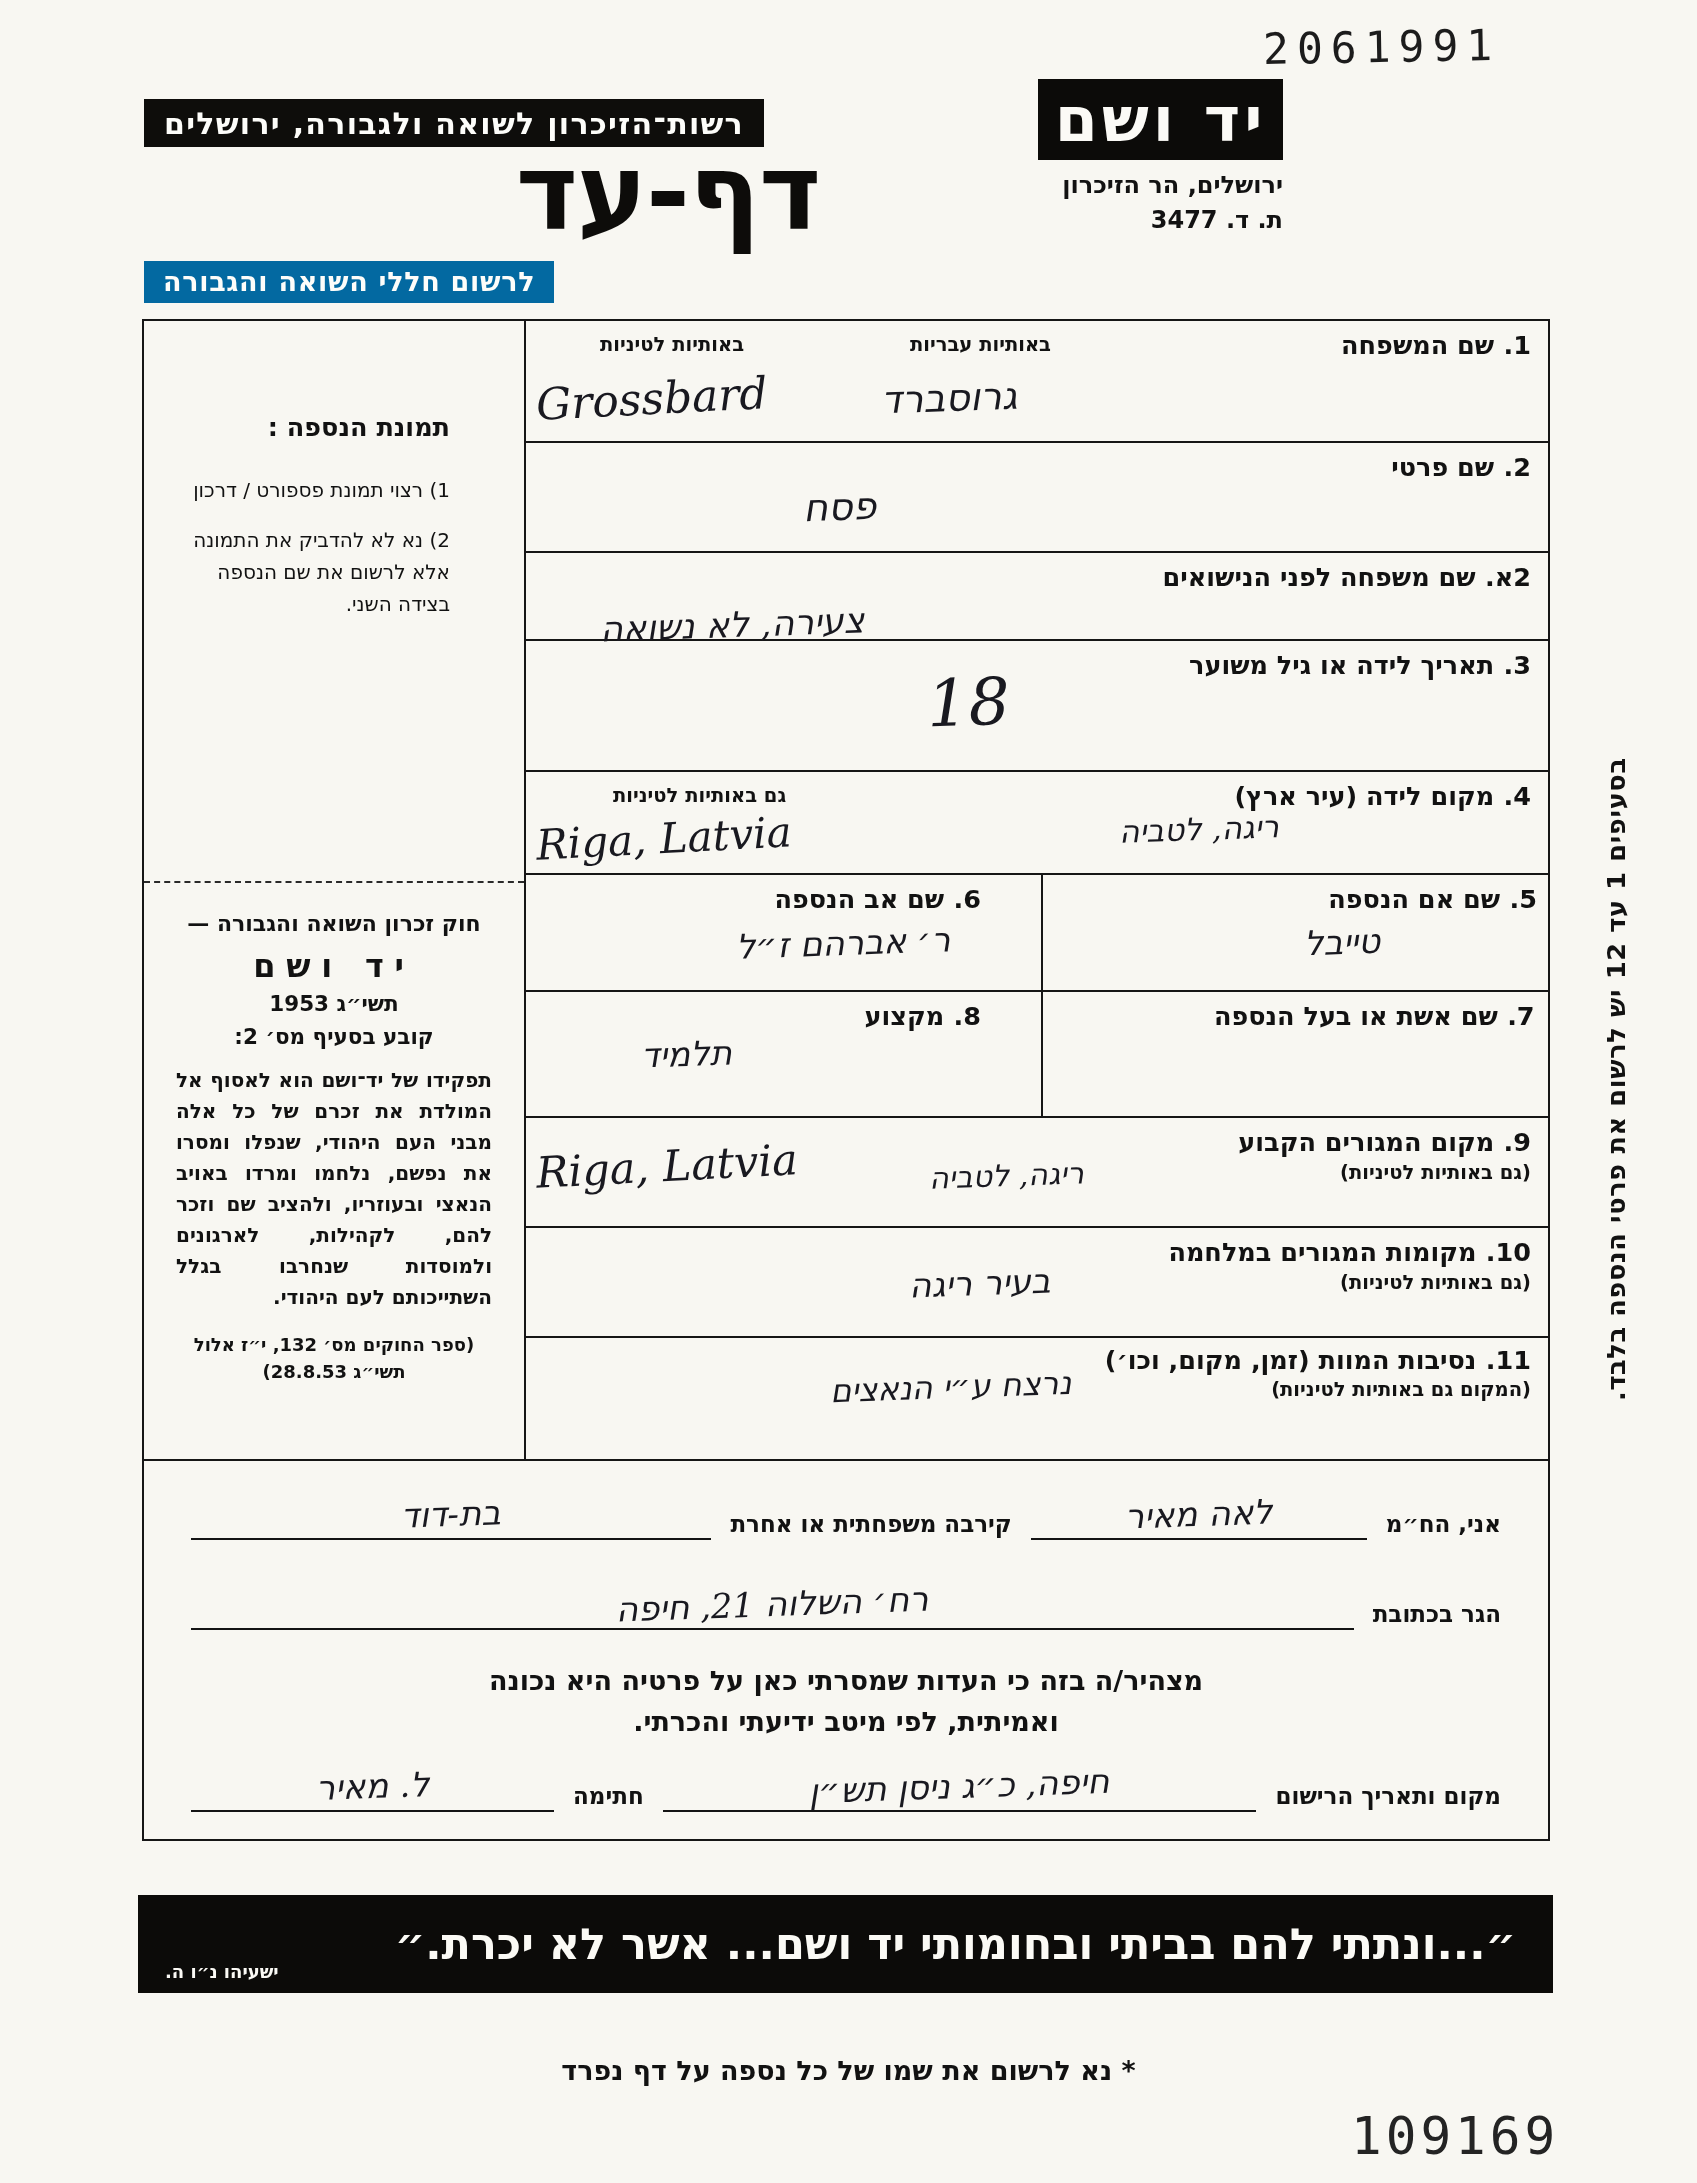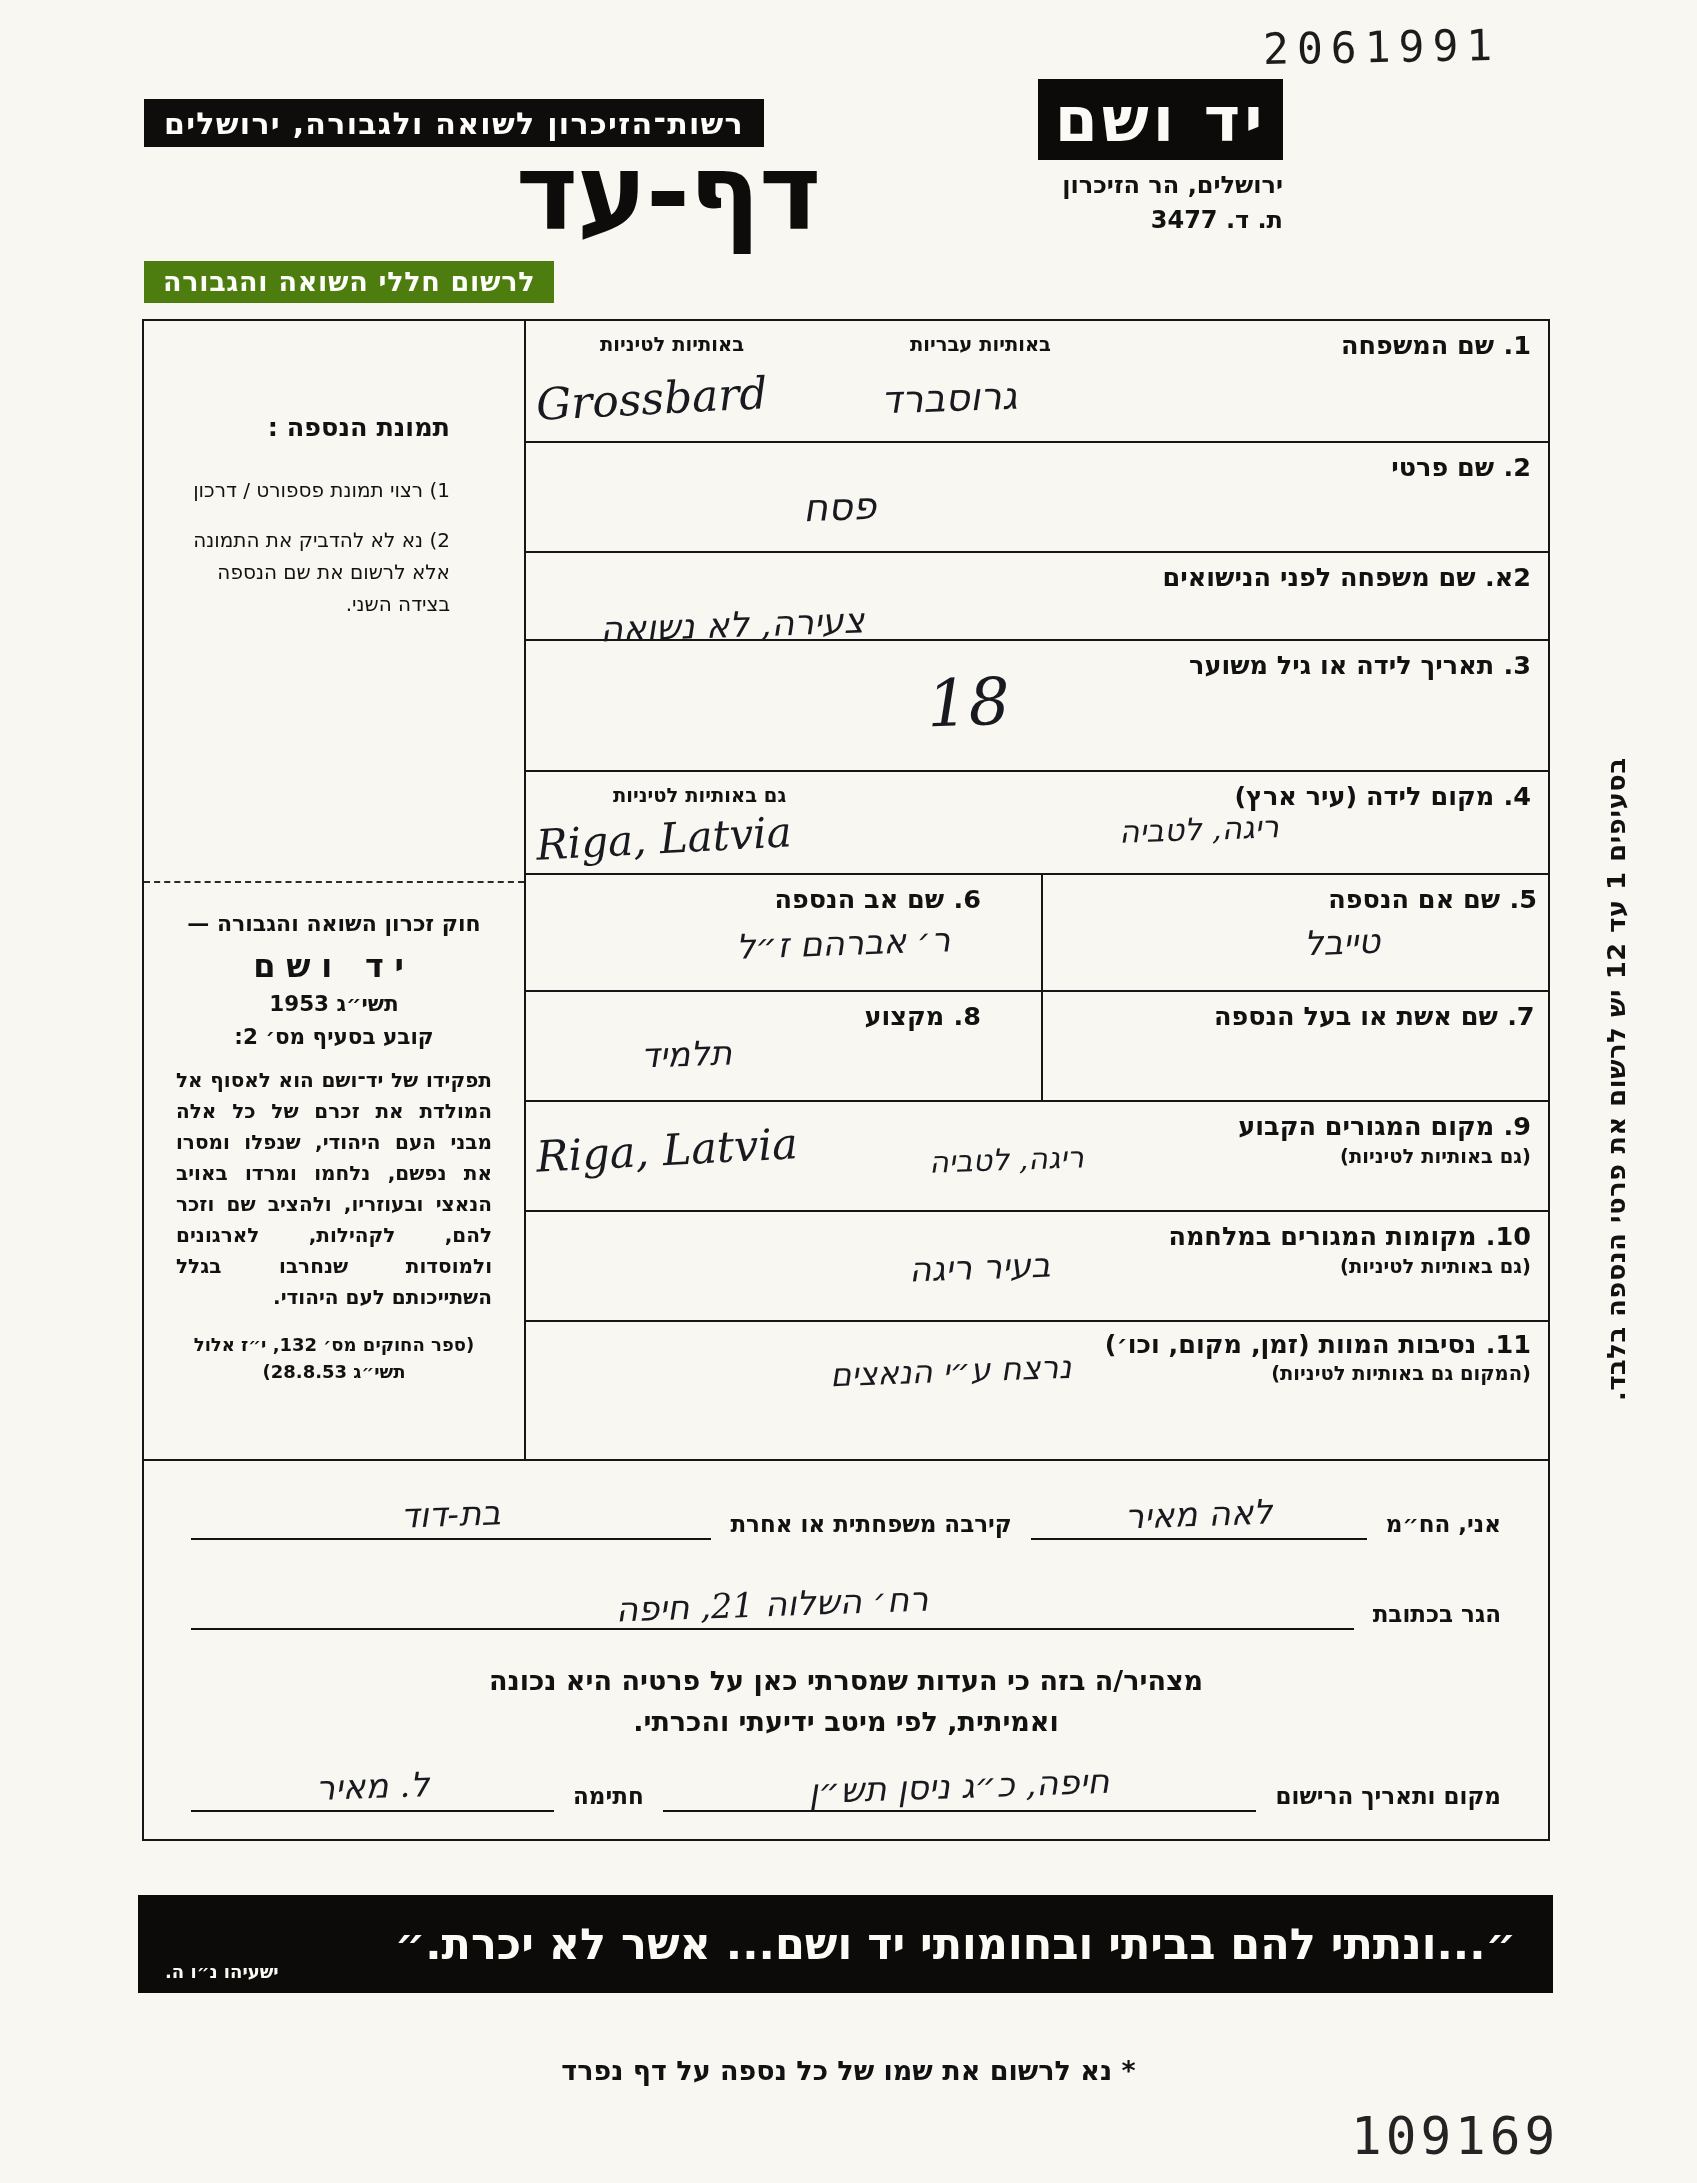--- a/index.html
+++ b/index.html
@@ -28,21 +28,21 @@
     font-size:30px; font-weight:bold; letter-spacing:1.3px;
     padding:6.7px 20px; white-space:nowrap;
   }
   .doc-title {
     position:absolute; left:538px; top:140px; width:282px;
     font-size:106px; font-weight:900; letter-spacing:-1.3px;
     color:#0d0c0a; text-align:center; line-height:1;
   }
   .sub-bar {
     position:absolute; left:144px; top:261px;
-    background:#4d7c0f; color:#fdfdfa;
+    background:#0369a1; color:#fdfdfa;
     font-size:27px; font-weight:bold; letter-spacing:0.7px;
     padding:5.4px 19px; white-space:nowrap;
   }
   .logo-box {
     position:absolute; left:1038px; top:79px; width:245px; height:81px;
     background:#0c0b09; color:#fbfaf6;
     display:flex; align-items:center; justify-content:center;
     font-size:62px; font-weight:900; letter-spacing:4px;
   }
   .addr1 { position:absolute; right:414px; top:171px; font-size:24px; font-weight:bold; }
@@ -236,21 +236,21 @@
             <div class="hw" style="right:91px; top:48px; font-size:34px">ר׳ אברהם ז״ל</div>
           </div>
           <div class="fcell right">
             <div class="flabel" style="right:11px; top:9.4px">
               <span class="fnum">5.</span><span>שם אם הנספה</span>
             </div>
             <div class="hw" style="right:168px; top:47px; font-size:34px">טייבל</div>
           </div>
         </div>
 
-        <div class="frow split" style="height:110px">
+        <div class="frow split" style="height:126px">
           <div class="fcell left">
             <div class="flabel" style="right:60px; top:9.4px">
               <span class="fnum">8.</span><span>מקצוע</span>
             </div>
             <div class="hw" style="right:309px; top:42px; font-size:34px">תלמיד</div>
           </div>
           <div class="fcell right">
             <div class="flabel" style="right:13.4px; top:9.4px">
               <span class="fnum">7.</span><span>שם אשת או בעל הנספה</span>
             </div>

